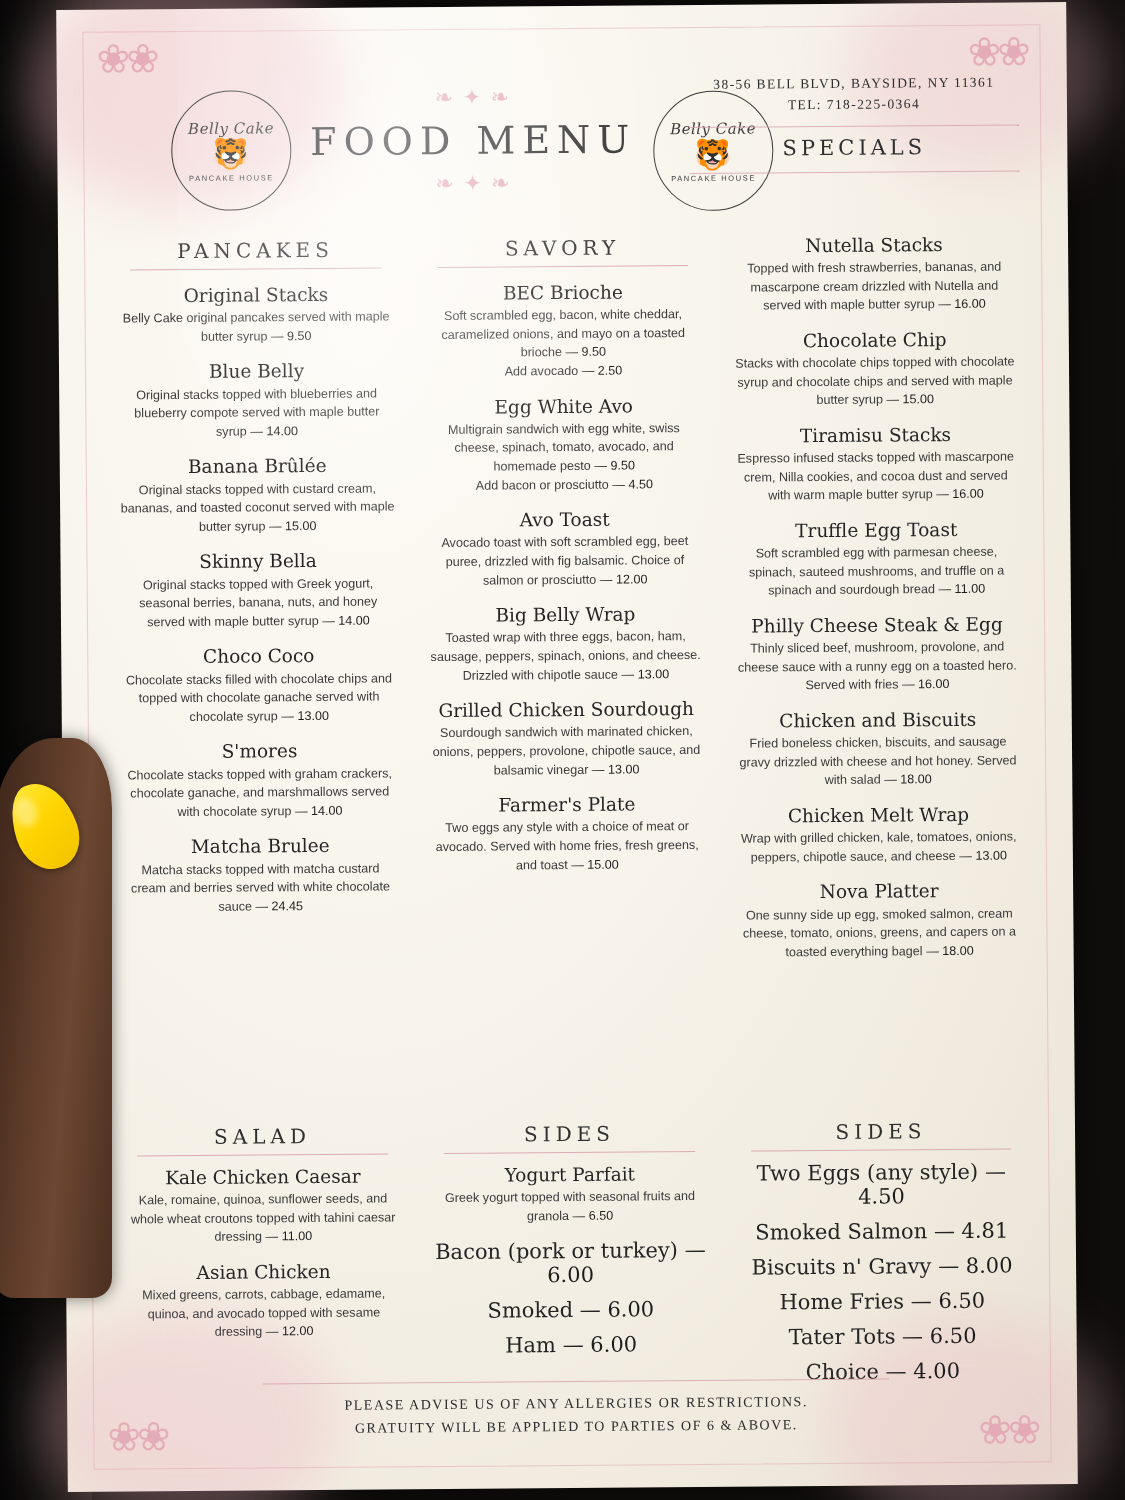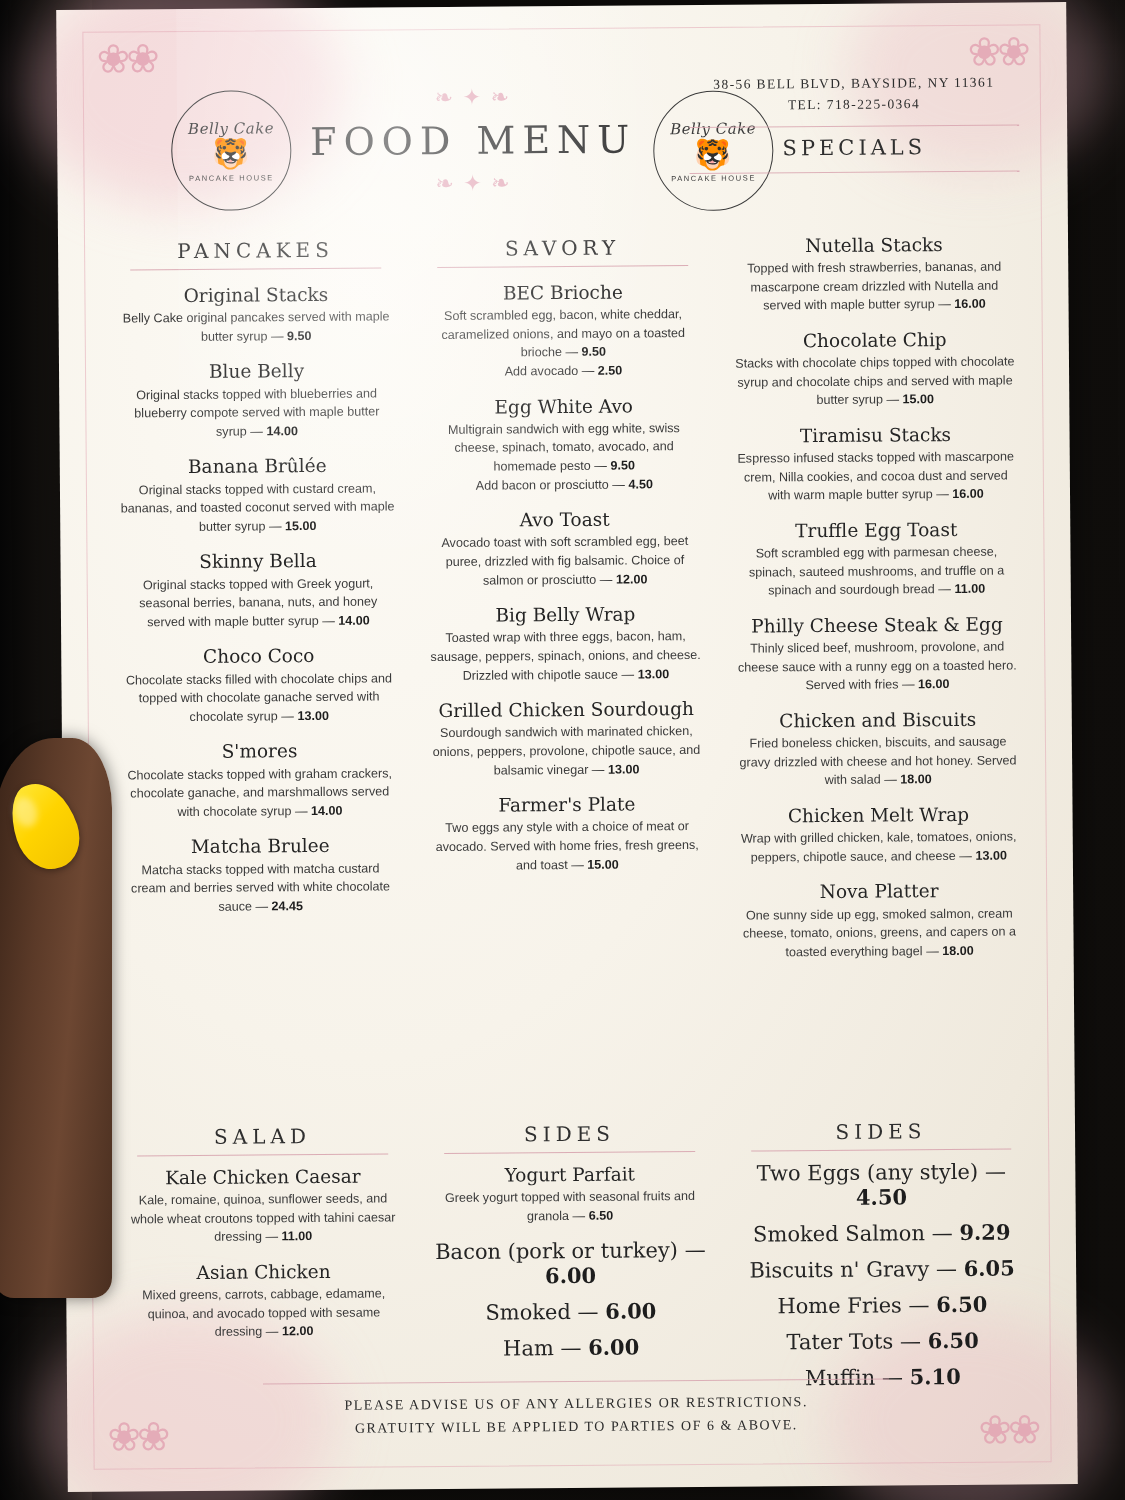--- a/index.html
+++ b/index.html
@@ -209,21 +209,21 @@
     line-height: 1.25;
     margin-bottom: 2px;
   }
   .item-desc {
     font-family: "Liberation Sans", sans-serif;
     font-size: 12.6px;
     color: #3a3a3a;
     line-height: 1.48;
     padding: 0 4px;
   }
-  .price { font-weight: bold; color: #1d1d1d; }
+  .price { font-weight: normal; color: #1d1d1d; }
 
   .item-addon {
     font-family: "Liberation Sans", sans-serif;
     font-size: 12.6px;
     color: #3a3a3a;
     line-height: 1.48;
   }
 
   
   .bottom {
@@ -494,37 +494,37 @@
 
           <div class="bcol last">
             <div class="sect-head">SIDES</div>
             <div class="rule tight"></div>
             <div class="simple-item">
               <span>Two Eggs (any style) —</span>
               <span class="price">4.50</span>
             </div>
             <div class="simple-item">
               <span>Smoked Salmon —</span>
-              <span class="price">9.29</span>
+              <span class="price">4.81</span>
             </div>
             <div class="simple-item">
               <span>Biscuits n' Gravy —</span>
-              <span class="price">6.05</span>
+              <span class="price">8.00</span>
             </div>
             <div class="simple-item">
               <span>Home Fries —</span>
               <span class="price">6.50</span>
             </div>
             <div class="simple-item">
               <span>Tater Tots —</span>
               <span class="price">6.50</span>
             </div>
             <div class="simple-item">
-              <span>Muffin —</span>
-              <span class="price">5.10</span>
+              <span>Choice —</span>
+              <span class="price">4.00</span>
             </div>
           </div>
         </div>
 
         <div class="footer-rule"></div>
         <div class="footer">
           <div>PLEASE ADVISE US OF ANY ALLERGIES OR RESTRICTIONS.</div>
           <div>GRATUITY WILL BE APPLIED TO PARTIES OF 6 &amp; ABOVE.</div>
         </div>
 

